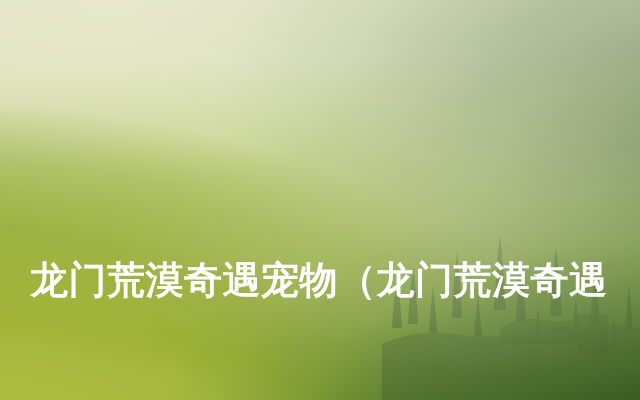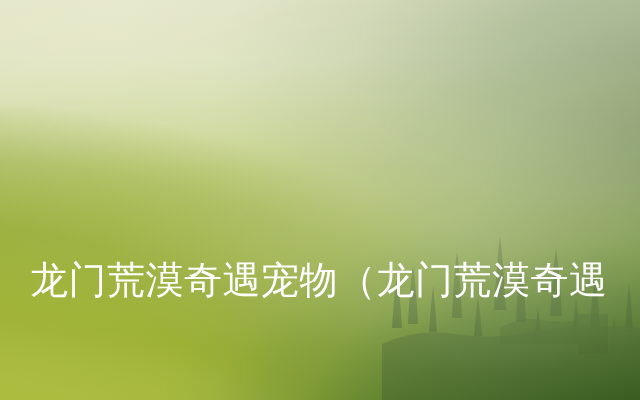--- a/index.html
+++ b/index.html
@@ -135,21 +135,21 @@
     width:600px;
     color:#ffffff;
     font-family:"DejaVu Sans","Liberation Sans",sans-serif;
     font-size:38px;
     font-weight:400;
     line-height:56px;
     letter-spacing:0.5px;
     white-space:pre-wrap;
     text-rendering:optimizeLegibility;
   }
-  .caption .line{display:block;}
+  .caption .line{display:block;font-weight:bold;}
 </style>
 </head>
 <body>
 
 <div class="stage">
 
   <div class="layer bg-base"></div>
   <div class="layer bg-sky"></div>
   <div class="layer bg-ridge-far"></div>
   <div class="layer bg-ridge-mid"></div>

